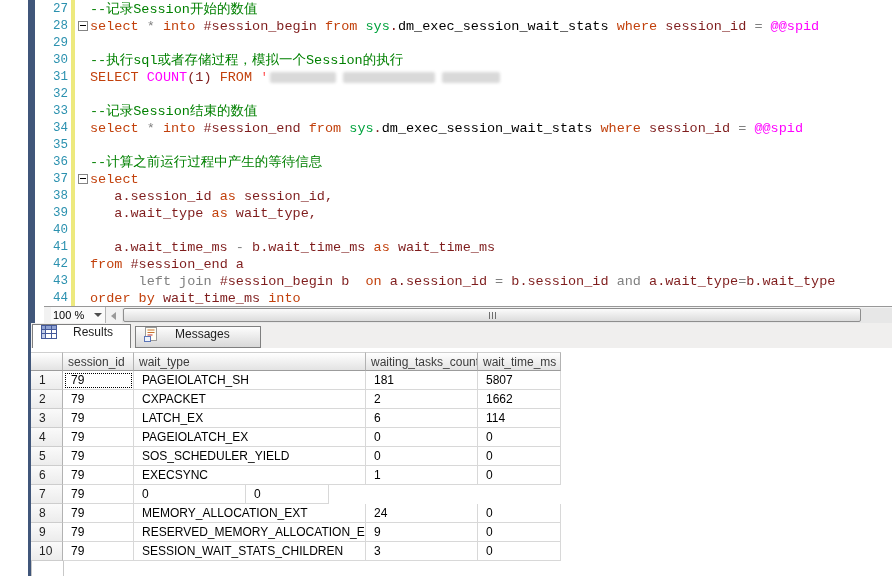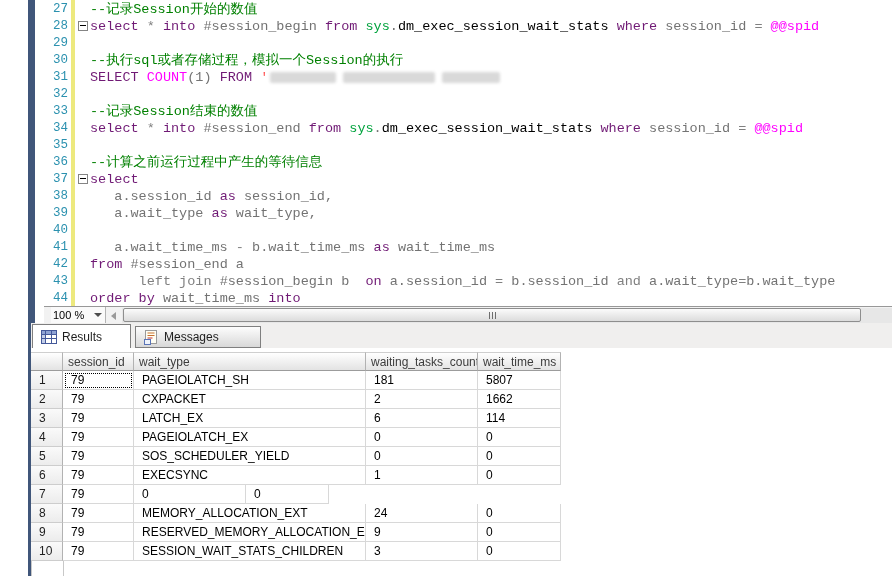--- a/index.html
+++ b/index.html
@@ -16,21 +16,21 @@
   .code-lines{position:absolute;left:0;top:1px;width:892px;}
   .code-line{display:flex;height:17px;line-height:17px;padding-left:7px;
              font-family:"Liberation Mono","DejaVu Sans Mono",monospace;font-size:13.5px;}
   .ln{width:33px;text-align:right;padding-right:2px;color:#2b91af;font-size:12.5px;flex:none;}
   .fold-margin{width:20px;flex:none;position:relative;}
   .fold-box{position:absolute;left:8px;top:3px;width:10px;height:10px;background:#fff;
             border:1px solid #848484;box-sizing:border-box;}
   .fold-box::after{content:"";position:absolute;left:1px;right:1px;top:3px;height:1px;background:#000;}
   .code-text{white-space:pre;flex:none;}
   .tok{white-space:pre;}
-  .tok-kw{color:#701a75}.tok-cm{color:#008000}.tok-op{color:#808080}.tok-id{color:#737373}
+  .tok-kw{color:#c2410c}.tok-cm{color:#008000}.tok-op{color:#808080}.tok-id{color:#7f1d1d}
   .tok-fn{color:#ff00ff}.tok-var{color:#ff00ff}.tok-sys{color:#00a33d}.tok-sysv{color:#000000}
   .tok-str{color:#ff5555}
   .tok-blur{display:inline-block;vertical-align:middle;margin-left:2px;}
   .tok-blur i{display:inline-block;height:11px;background:#d9d9d9;filter:blur(1.6px);
               border-radius:2px;margin-right:7px;vertical-align:middle;}
   .tok-blur i:nth-child(1){width:66px}.tok-blur i:nth-child(2){width:92px}.tok-blur i:nth-child(3){width:58px}
 
   
   .ebar{position:absolute;left:16px;top:306px;width:892px;height:17px;background:#f2f2f2;
         border-top:1px solid #989898;box-sizing:border-box;}
@@ -45,21 +45,21 @@
             border-right:5px solid #9a9a9a;}
   .htrack{position:absolute;left:78px;top:1px;width:814px;height:15px;background:#e7e7e7;}
   .hthumb{position:absolute;left:1px;top:0;width:738px;height:14px;background:linear-gradient(#fbfbfb,#dcdcdc);
           border:1px solid #8e8e8e;border-radius:2px;box-sizing:border-box;
           display:flex;align-items:center;justify-content:center;}
   .grip{display:flex;gap:2px;}
   .grip i{display:block;width:1px;height:7px;background:#6e6e6e;}
 
   
   .tabstrip{position:absolute;left:3px;top:323px;width:889px;height:25px;background:#f0efee;}
-  .tab{position:absolute;display:flex;align-items:center;gap:5px;box-sizing:border-box;
+  .tab{position:absolute;display:flex;align-items:flex-start;gap:16px;box-sizing:border-box;
        border:1px solid #7f7f7f;padding:0 8px;font-size:12px;color:#1e1e1e;}
   .tab.active{left:1px;top:1px;width:99px;height:24px;background:#ffffff;border-bottom:none;z-index:2;}
   .tab.inactive{left:104px;top:3px;width:126px;height:22px;background:linear-gradient(#fdfdfd,#d8d8d8);}
   .tab .ticon{flex:none;display:block;}
 
   
   .grid{position:absolute;left:3px;top:352px;}
   .grow{display:flex;}
   .gc{box-sizing:border-box;height:19px;line-height:18px;overflow:hidden;white-space:nowrap;}
   .hc{background:linear-gradient(#ffffff,#e3e3e3);border-top:1px solid #cfcfcf;

